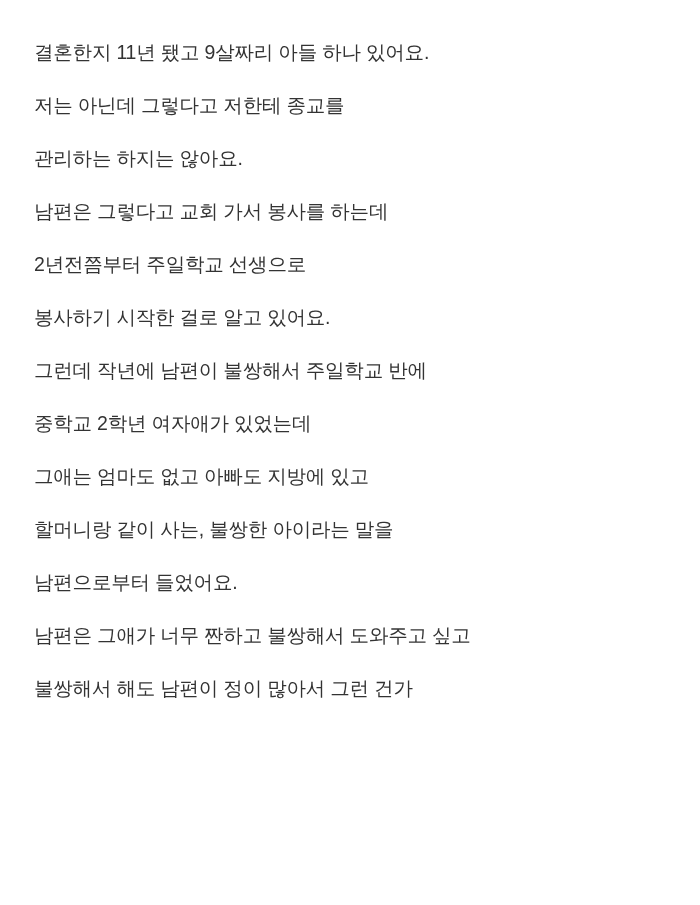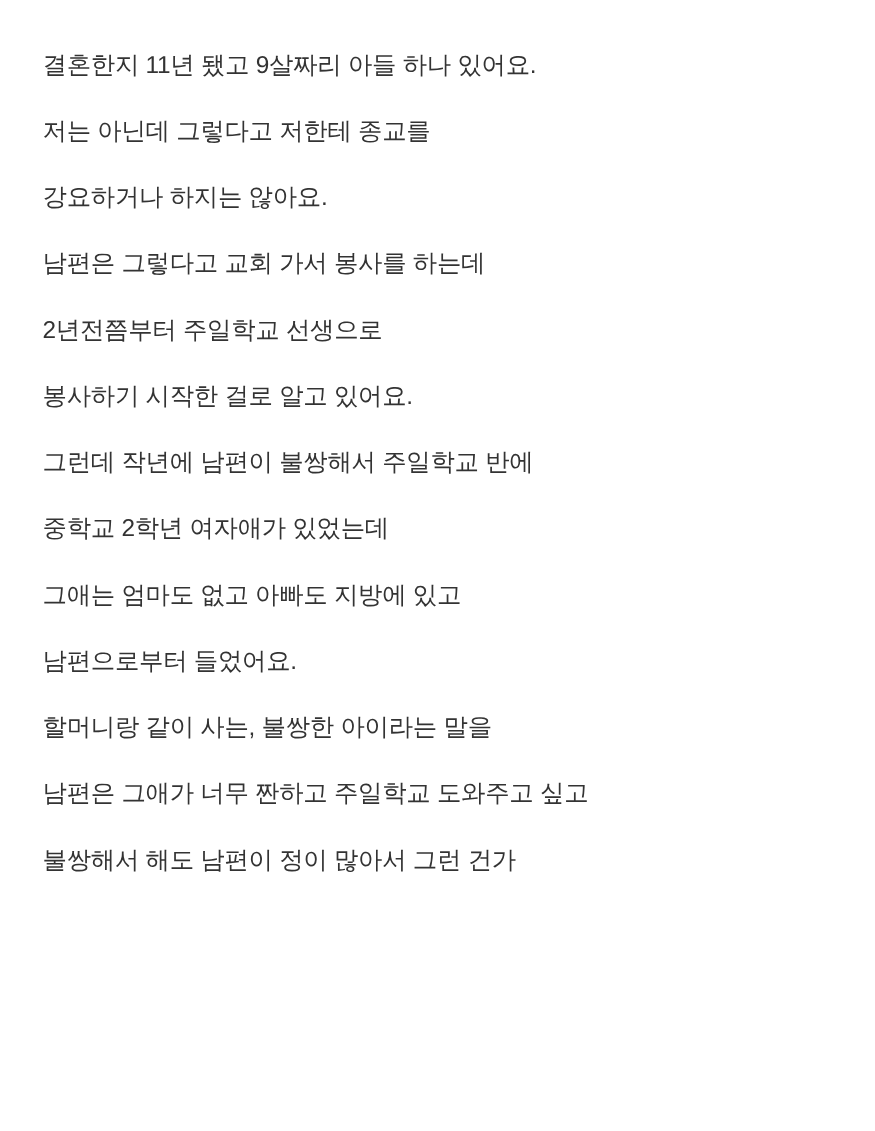--- a/index.html
+++ b/index.html
@@ -42,26 +42,26 @@
     background: #ffffff;
   }
 </style>
 </head>
 <body>
 
 <div class="page">
   <div class="text-block">
     <span class="line">결혼한지 11년 됐고 9살짜리 아들 하나 있어요.</span>
     <span class="line">저는 아닌데 그렇다고 저한테 종교를</span>
-    <span class="line">강요하거나 하지는 않아요.</span>
+    <span class="line">관리하는 하지는 않아요.</span>
     <span class="line">남편은 그렇다고 교회 가서 봉사를 하는데</span>
     <span class="line">2년전쯤부터 주일학교 선생으로</span>
     <span class="line">봉사하기 시작한 걸로 알고 있어요.</span>
     <span class="line">그런데 작년에 남편이 불쌍해서 주일학교 반에</span>
     <span class="line">중학교 2학년 여자애가 있었는데</span>
     <span class="line">그애는 엄마도 없고 아빠도 지방에 있고</span>
+    <span class="line">할머니랑 같이 사는, 불쌍한 아이라는 말을</span>
     <span class="line">남편으로부터 들었어요.</span>
-    <span class="line">할머니랑 같이 사는, 불쌍한 아이라는 말을</span>
-    <span class="line">남편은 그애가 너무 짠하고 주일학교 도와주고 싶고</span>
+    <span class="line">남편은 그애가 너무 짠하고 불쌍해서 도와주고 싶고</span>
     <span class="line">불쌍해서 해도 남편이 정이 많아서 그런 건가</span>
   </div>
   <div class="bottom-strip"></div>
 </div>
 
 </body></html>

